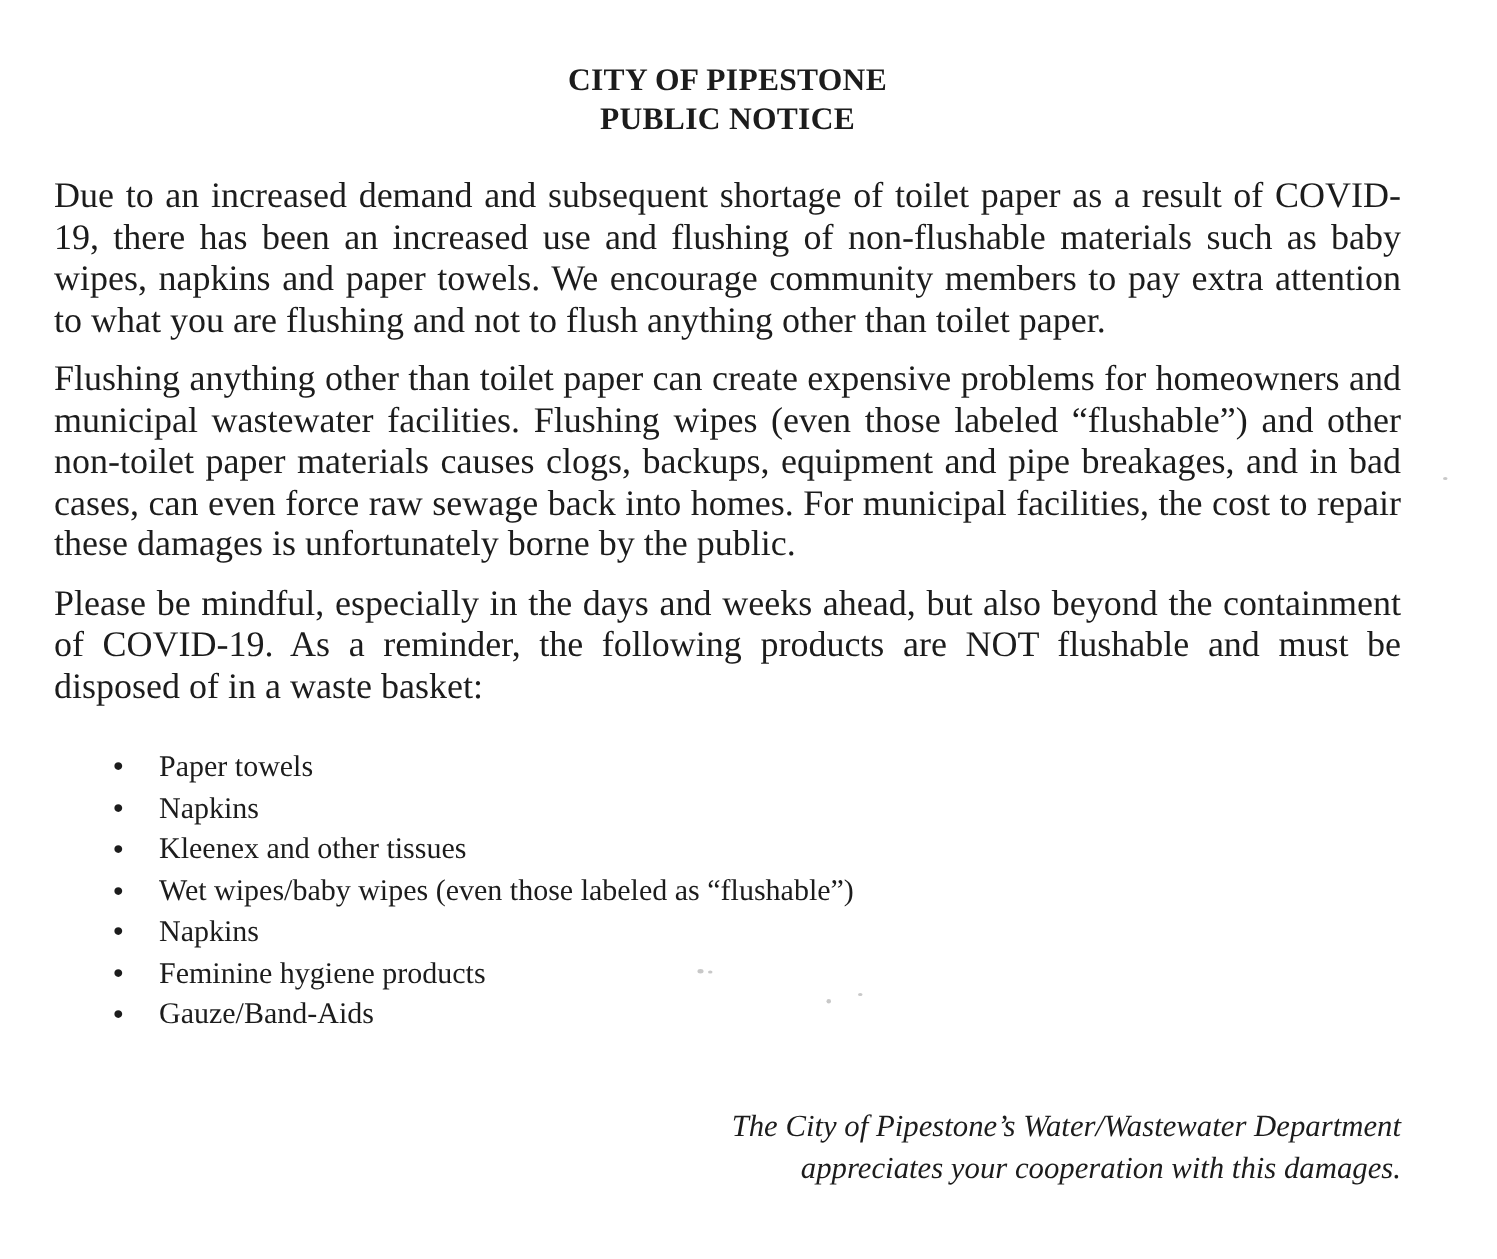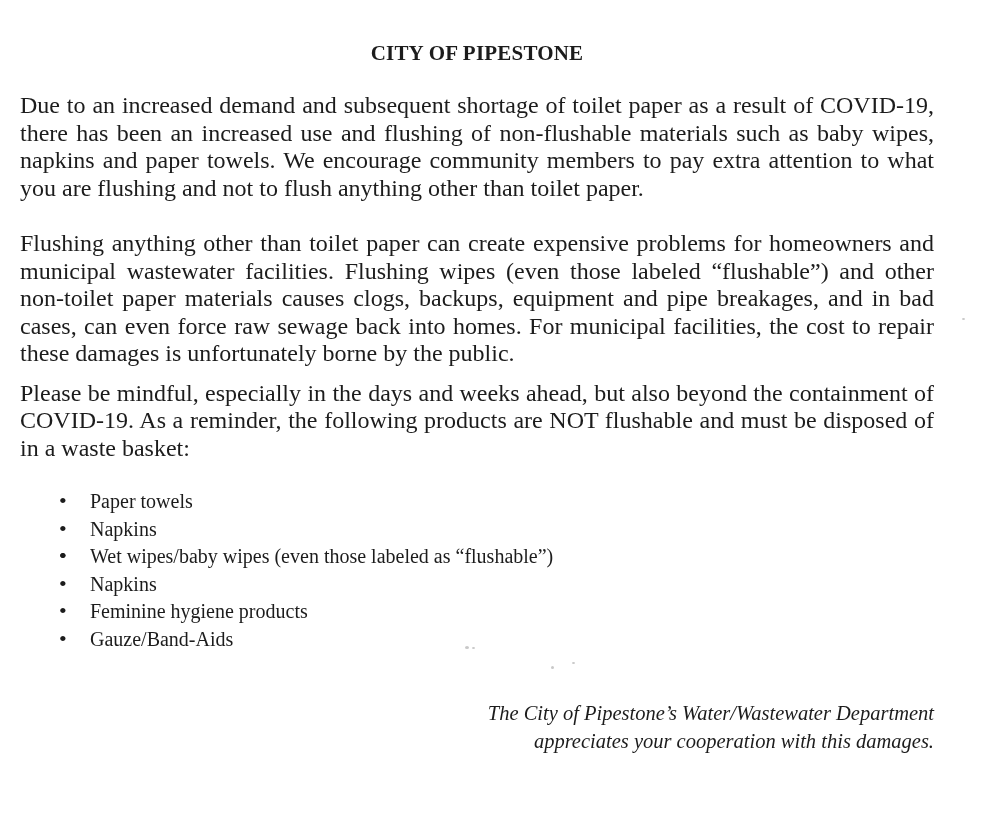--- a/index.html
+++ b/index.html
@@ -12,38 +12,38 @@
     height: 839px;
     overflow: hidden;
     font-family: "Liberation Serif", "DejaVu Serif", serif;
     color: #1c1c1c;
     position: relative;
   }
   .page {
     box-sizing: border-box;
     width: 998px;
     height: 839px;
-    padding: 40px 64px 0 20px;
+    padding: 40px 64px 0 36px;
     position: relative;
   }
   .doc-title {
     text-align: center;
     font-weight: bold;
     font-size: 21px;
     line-height: 26px;
     letter-spacing: 0.2px;
   }
   .para {
     font-size: 24px;
     line-height: 27.5px;
     text-align: justify;
     margin: 0;
   }
   .para-1 { margin-top: 26px; }
-  .para-2 { margin-top: 28px; }
+  .para-2 { margin-top: 12px; }
   .para-3 { margin-top: 12px; }
   ul.flush-list {
     list-style: none;
     margin: 26px 0 0 0;
     padding: 0;
   }
   ul.flush-list li {
     position: relative;
     padding-left: 70px;
     font-size: 20px;
@@ -70,39 +70,41 @@
     opacity: 0.55;
   }
 </style>
 </head>
 <body>
 
 <div class="page">
 
   <div class="doc-title">
     <div>CITY OF PIPESTONE</div>
+    <div>PUBLIC NOTICE</div>
   </div>
 
   <p class="para para-1">Due to an increased demand and subsequent shortage of toilet paper as a result of COVID-19, there has been an increased use and flushing of non-flushable materials such as baby wipes, napkins and paper towels. We encourage community members to pay extra attention to what you are flushing and not to flush anything other than toilet paper.</p>
 
   <p class="para para-2">Flushing anything other than toilet paper can create expensive problems for homeowners and municipal wastewater facilities. Flushing wipes (even those labeled “flushable”) and other non-toilet paper materials causes clogs, backups, equipment and pipe breakages, and in bad cases, can even force raw sewage back into homes. For municipal facilities, the cost to repair these damages is unfortunately borne by the public.</p>
 
   <p class="para para-3">Please be mindful, especially in the days and weeks ahead, but also beyond the containment of COVID-19. As a reminder, the following products are NOT flushable and must be disposed of in a waste basket:</p>
 
   <ul class="flush-list">
     <li>
       <span class="bullet">•</span>
       <span>Paper towels</span>
     </li>
     <li>
       <span class="bullet">•</span>
       <span>Napkins</span>
     </li>
     <li>
       <span class="bullet">•</span>
+      <span>Kleenex and other tissues</span>
     </li>
     <li>
       <span class="bullet">•</span>
       <span>Wet wipes/baby wipes (even those labeled as “flushable”)</span>
     </li>
     <li>
       <span class="bullet">•</span>
       <span>Napkins</span>
     </li>
     <li>

